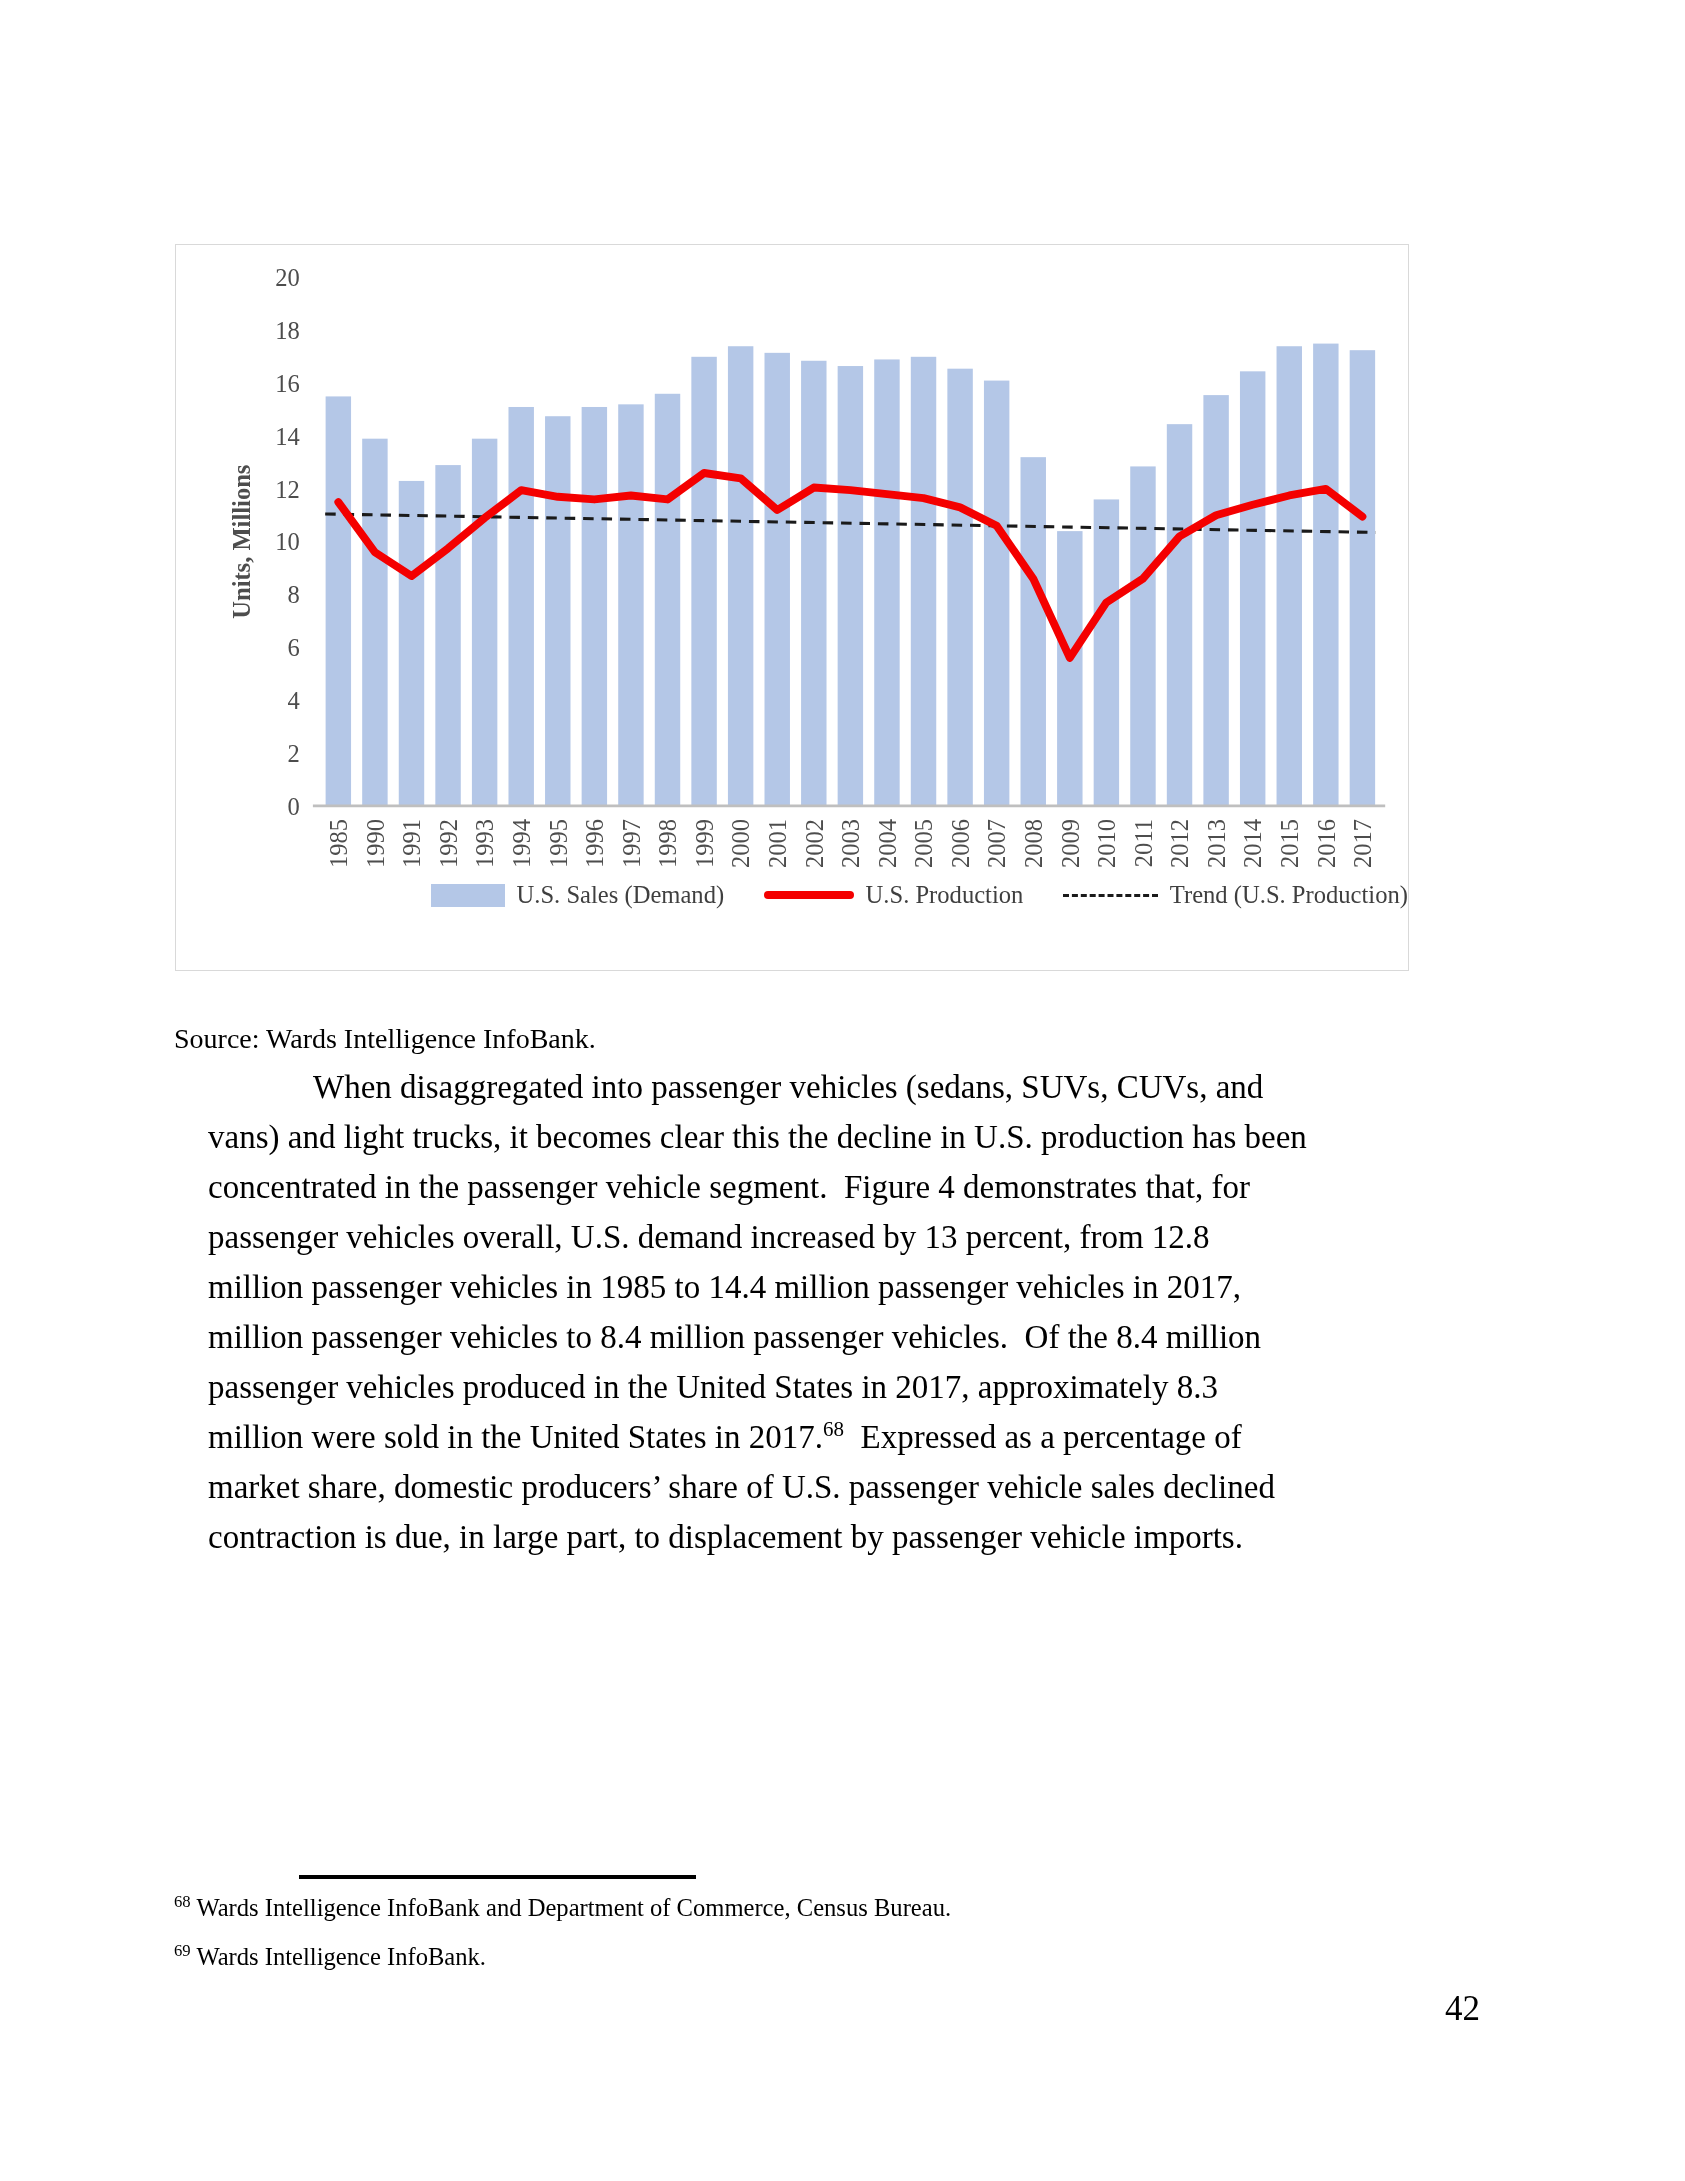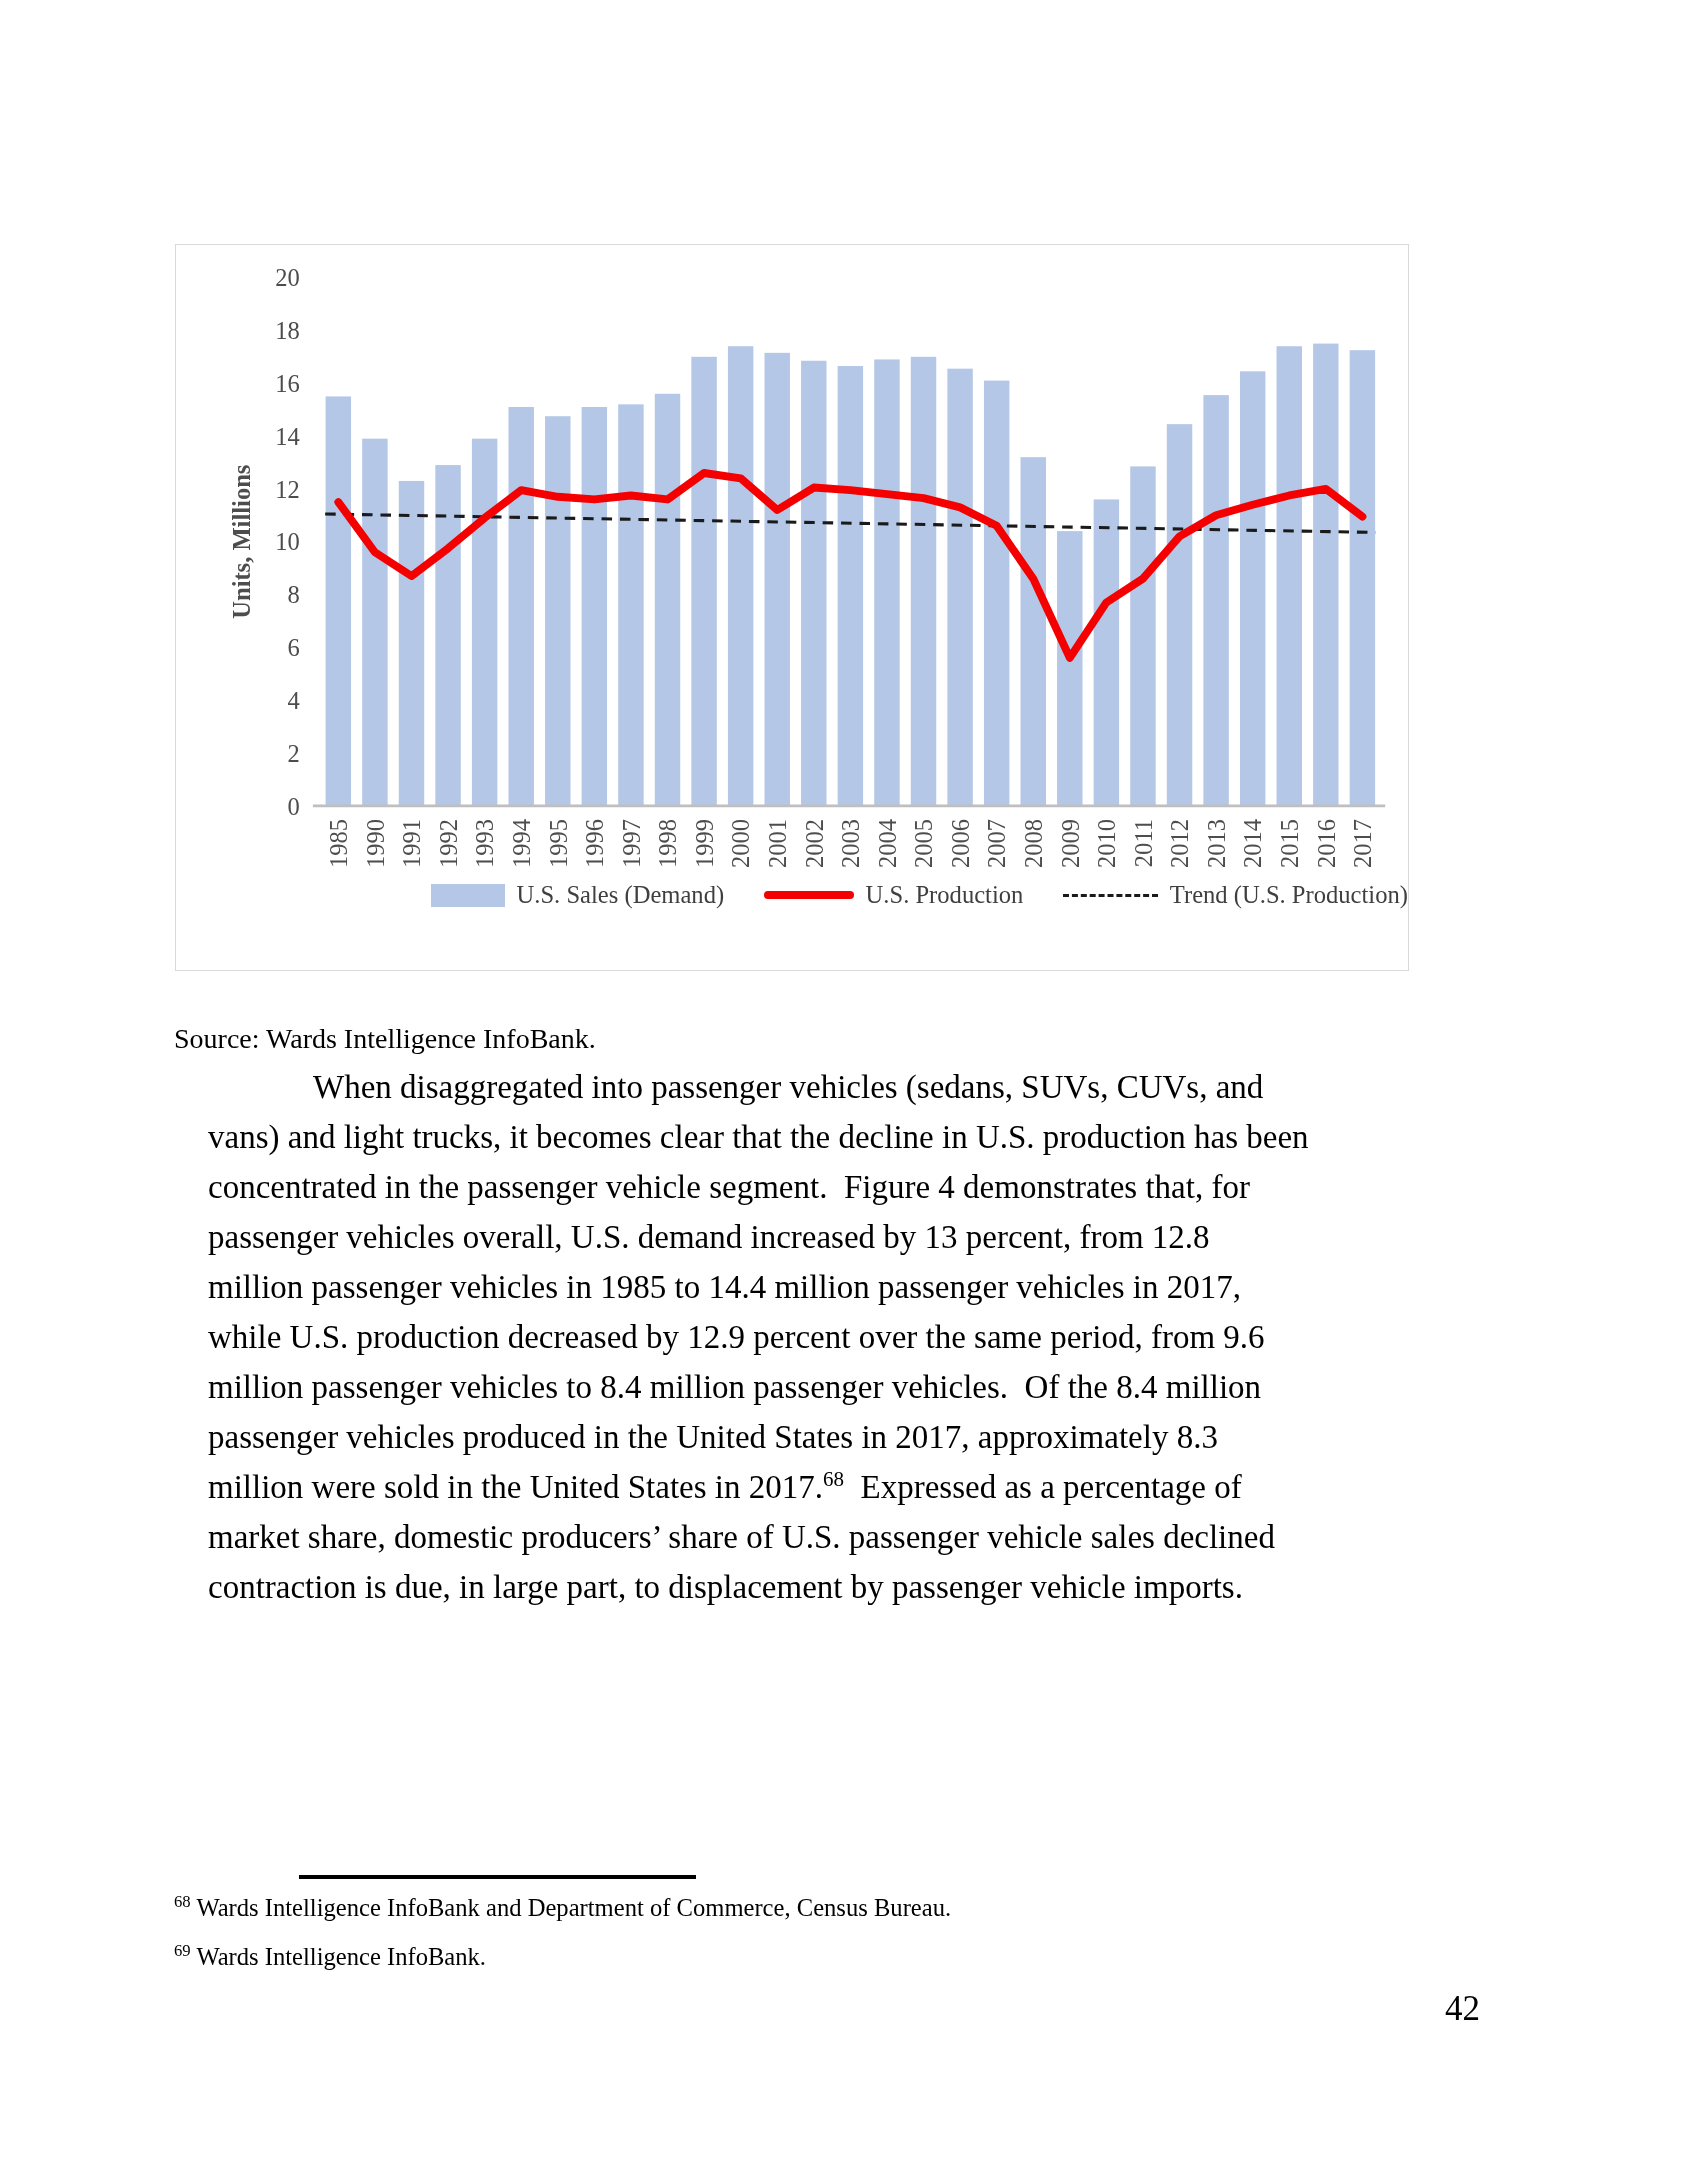--- a/index.html
+++ b/index.html
@@ -184,25 +184,24 @@
         <span class="swatch-dash" style="border-top-color: rgb(26, 26, 26);"></span>
         <span>Trend (U.S. Production)</span>
       </div>
     </div>
   </div>
 
   <div class="source-line">Source: Wards Intelligence InfoBank.</div>
 
   <div class="para">
     <div class="pline"><span>When disaggregated into passenger vehicles (sedans, SUVs, CUVs, and</span><sup class="fnref"></sup><span></span></div>
-    <div class="pline"><span>vans) and light trucks, it becomes clear that the decline in U.S. production has been</span><sup class="fnref"></sup><span></span></div>
+    <div class="pline"><span>vans) and light trucks, it becomes clear this the decline in U.S. production has been</span><sup class="fnref"></sup><span></span></div>
     <div class="pline"><span>concentrated in the passenger vehicle segment.&nbsp; Figure 4 demonstrates that, for</span><sup class="fnref"></sup><span></span></div>
     <div class="pline"><span>passenger vehicles overall, U.S. demand increased by 13 percent, from 12.8</span><sup class="fnref"></sup><span></span></div>
     <div class="pline"><span>million passenger vehicles in 1985 to 14.4 million passenger vehicles in 2017,</span><sup class="fnref"></sup><span></span></div>
-    <div class="pline"><span>while U.S. production decreased by 12.9 percent over the same period, from 9.6</span><sup class="fnref"></sup><span></span></div>
     <div class="pline"><span>million passenger vehicles to 8.4 million passenger vehicles.&nbsp; Of the 8.4 million</span><sup class="fnref"></sup><span></span></div>
     <div class="pline"><span>passenger vehicles produced in the United States in 2017, approximately 8.3</span><sup class="fnref"></sup><span></span></div>
     <div class="pline"><span>million were sold in the United States in 2017.</span><sup class="fnref">68</sup><span>&nbsp; Expressed as a percentage of</span></div>
     <div class="pline"><span>market share, domestic producers’ share of U.S. passenger vehicle sales declined</span><sup class="fnref"></sup><span></span></div>
     <div class="pline"><span>contraction is due, in large part, to displacement by passenger vehicle imports.</span><sup class="fnref"></sup><span></span></div>
   </div>
 
   <div class="fn-rule"></div>
 
   <div class="footnote" id="footnote-1"><sup>68</sup><span> Wards Intelligence InfoBank and Department of Commerce, Census Bureau.</span></div>

